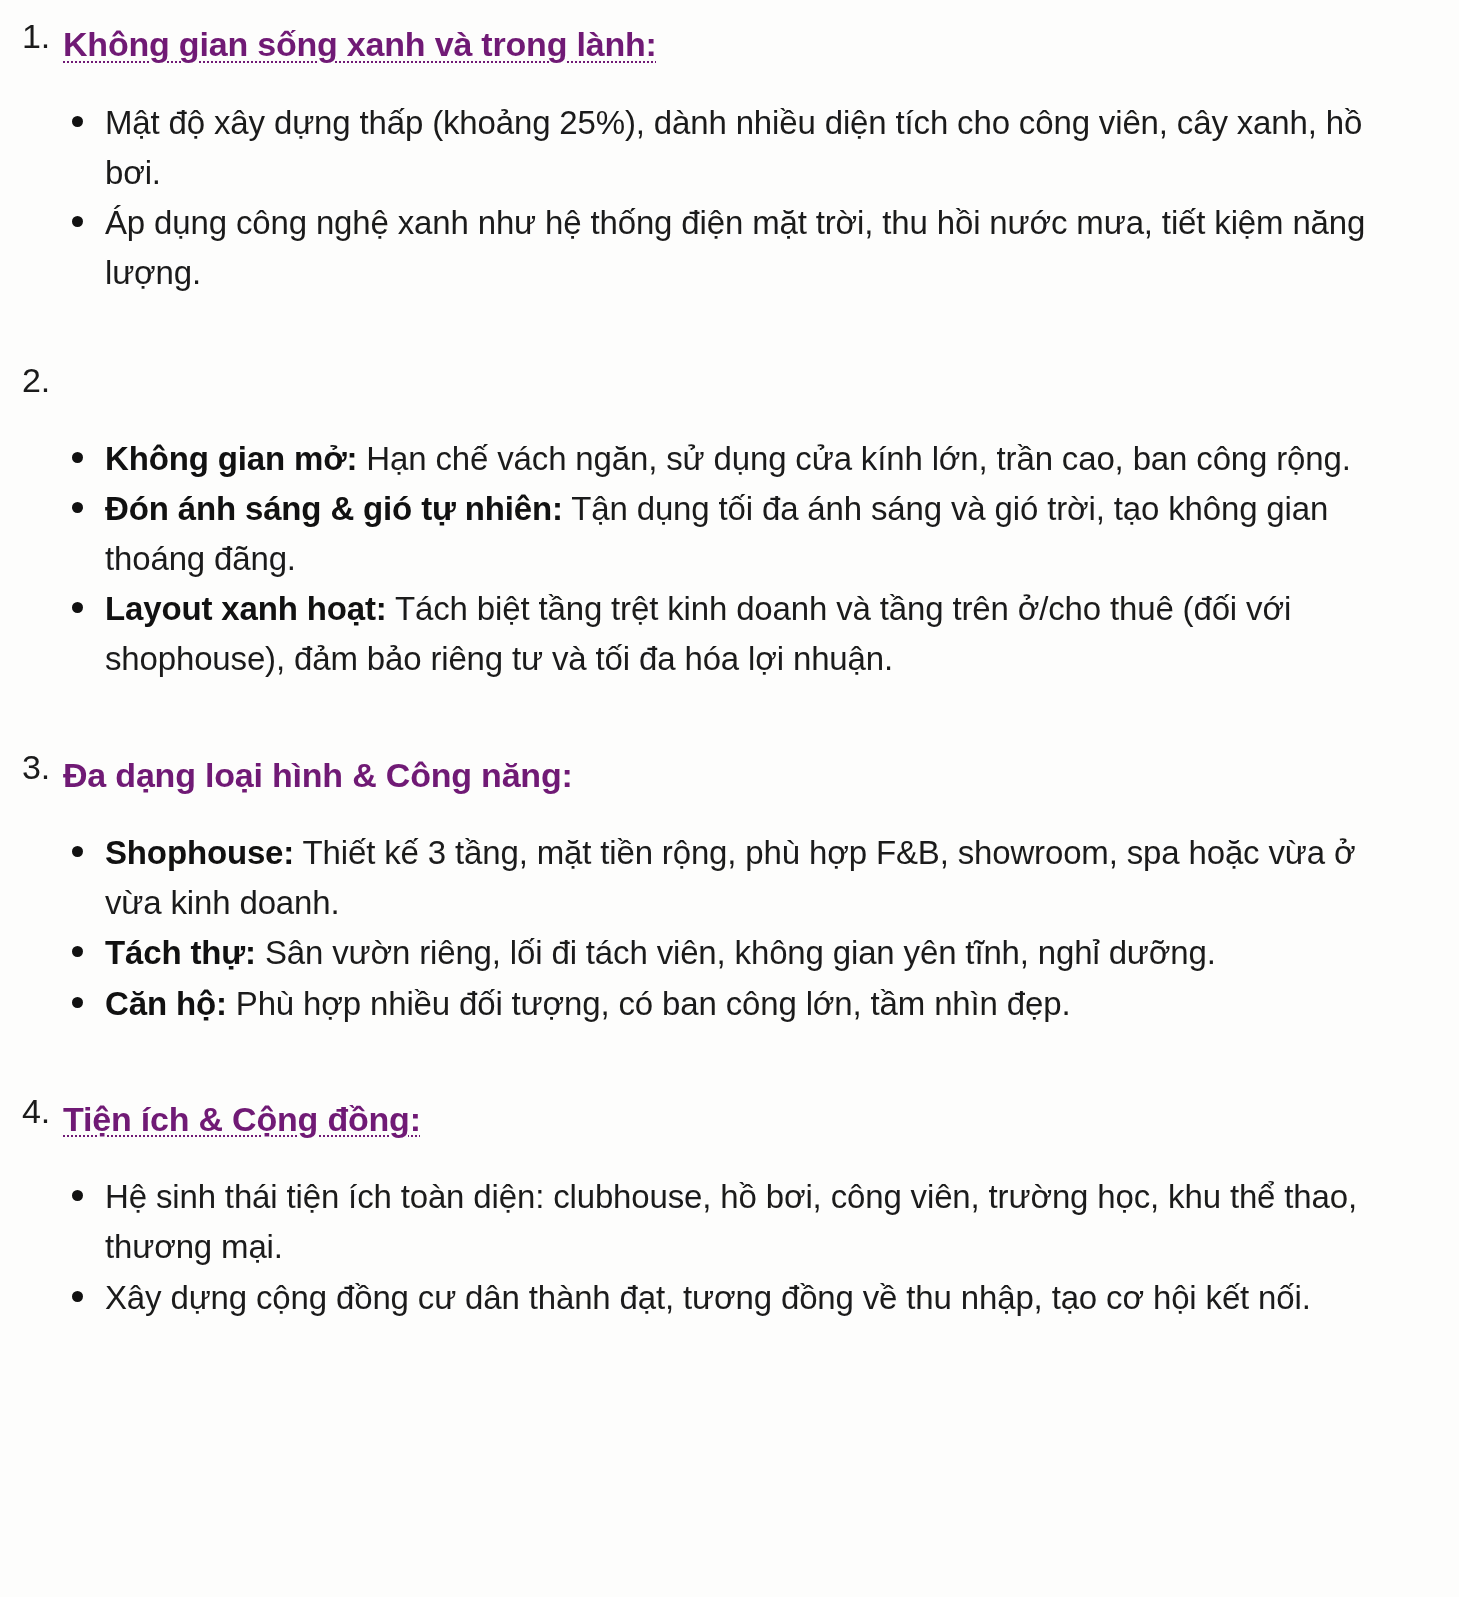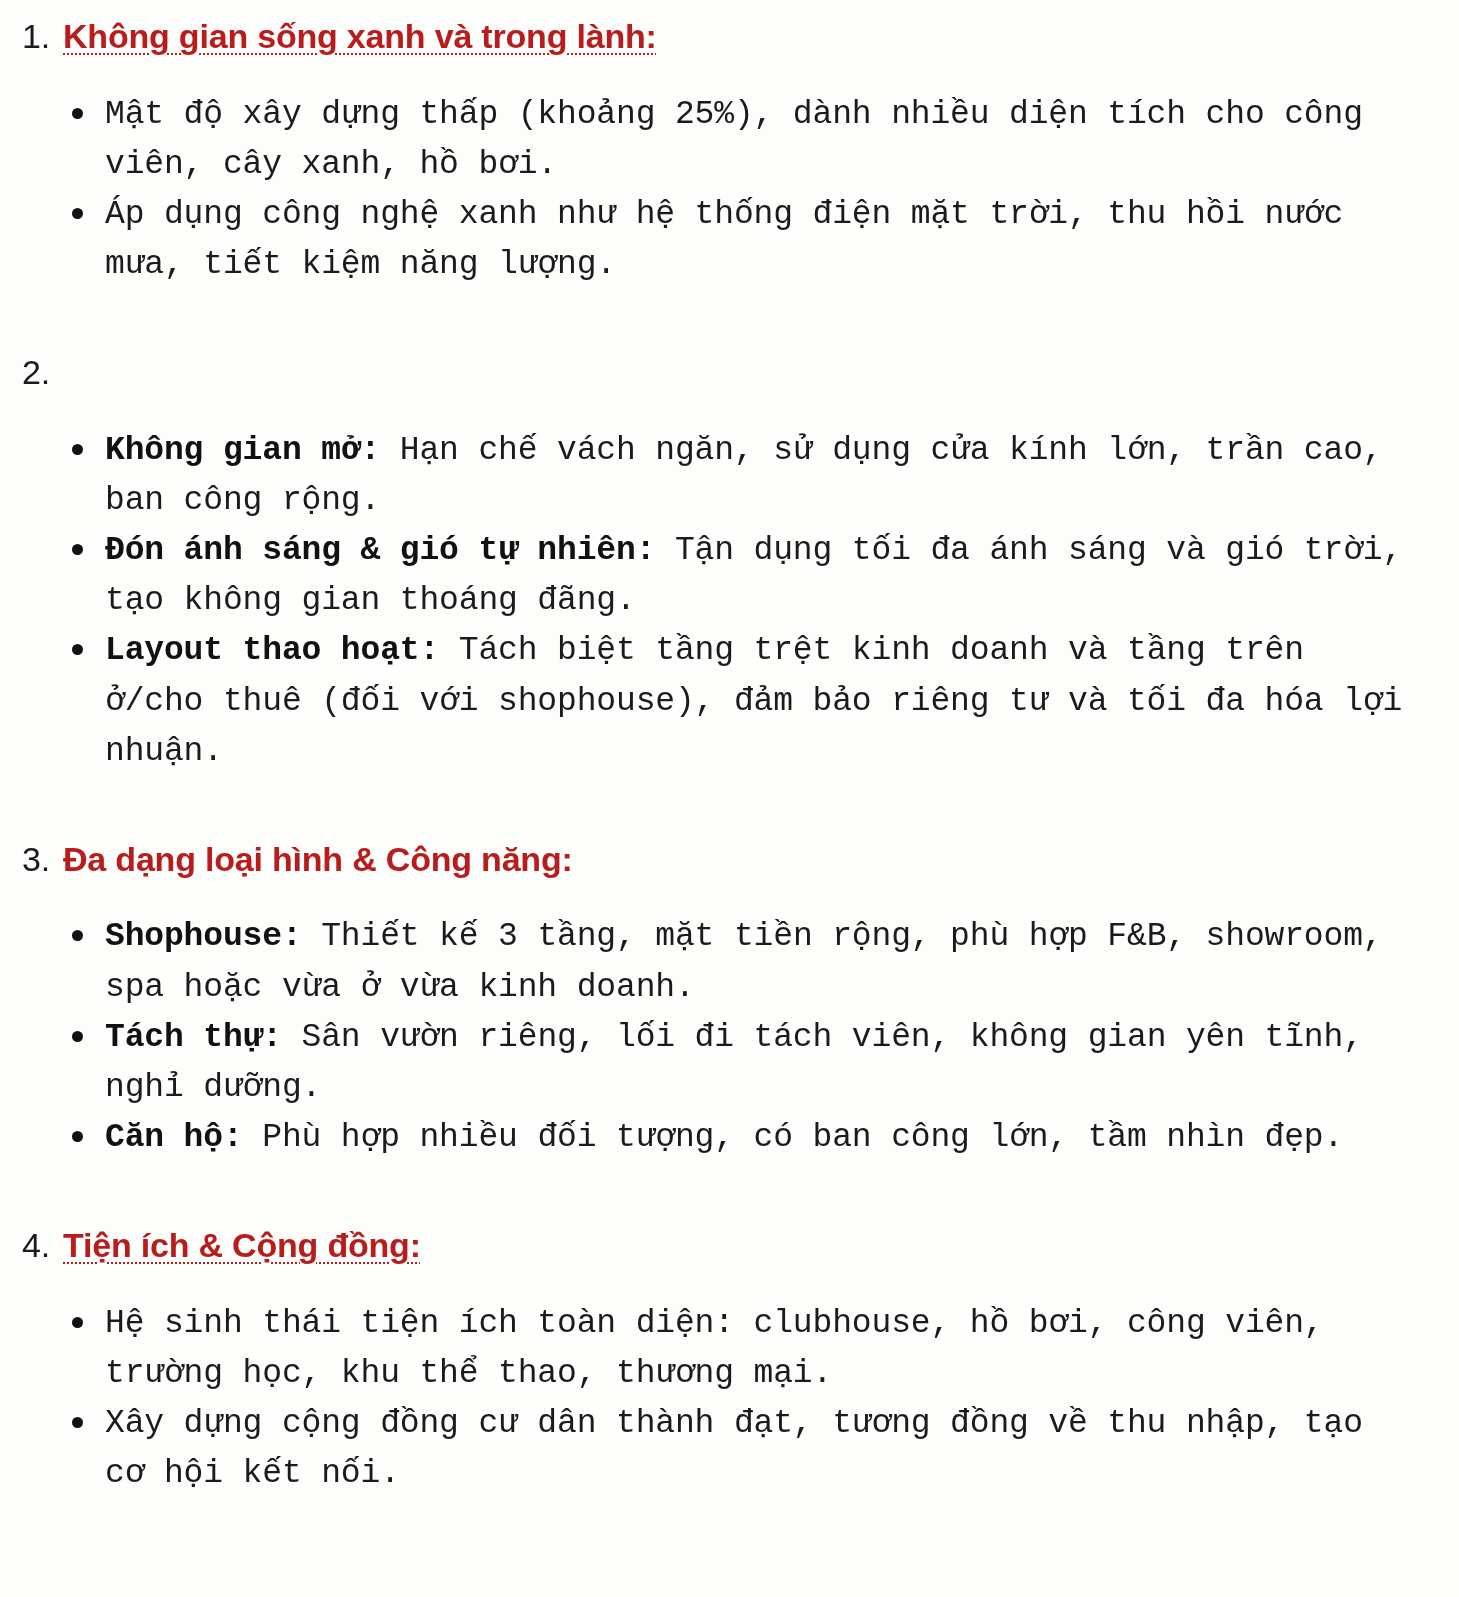--- a/index.html
+++ b/index.html
@@ -47,36 +47,36 @@
 
   .section-num {
     flex: 0 0 auto;
     width: 41px;
     font-weight: 400;
     color: #1b1b1b;
   }
 
   .section-title {
     font-weight: 700;
-    color: #b91c1c;
+    color: #701a75;
     letter-spacing: -0.2px;
+    margin-top: 8px;
   }
 
   .section-title.dotted {
     text-decoration: underline;
     text-decoration-style: dotted;
     text-decoration-thickness: 2px;
     text-underline-offset: 5px;
   }
 
   .bullets {
     list-style: none;
     margin: 0;
     padding: 0;
-    font-family: Liberation Mono, monospace;
   }
 
   .bullet {
     position: relative;
     font-size: 33px;
     line-height: 1.52;
     padding-left: 105px;
     padding-right: 48px;
     letter-spacing: -0.15px;
     color: #1b1b1b;
@@ -118,21 +118,21 @@
           <li class="bullet"><span>Áp dụng công nghệ xanh như hệ thống điện mặt trời, thu hồi nước mưa, tiết kiệm năng lượng.</span></li>
         </ul>
       </li>
       <li class="section sec-gap">
         <div class="section-head">
           <span class="section-num">2.</span>
         </div>
         <ul class="bullets">
           <li class="bullet first-bullet-gap"><b>Không gian mở:</b><span> Hạn chế vách ngăn, sử dụng cửa kính lớn, trần cao, ban công rộng.</span></li>
           <li class="bullet"><b>Đón ánh sáng &amp; gió tự nhiên:</b><span> Tận dụng tối đa ánh sáng và gió trời, tạo không gian thoáng đãng.</span></li>
-          <li class="bullet"><b>Layout thao hoạt:</b><span> Tách biệt tầng trệt kinh doanh và tầng trên ở/cho thuê (đối với shophouse), đảm bảo riêng tư và tối đa hóa lợi nhuận.</span></li>
+          <li class="bullet"><b>Layout xanh hoạt:</b><span> Tách biệt tầng trệt kinh doanh và tầng trên ở/cho thuê (đối với shophouse), đảm bảo riêng tư và tối đa hóa lợi nhuận.</span></li>
         </ul>
       </li>
       <li class="section sec-gap">
         <div class="section-head">
           <span class="section-num">3.</span>
           <span class="section-title">Đa dạng loại hình &amp; Công năng:</span>
         </div>
         <ul class="bullets">
           <li class="bullet first-bullet-gap"><b>Shophouse:</b><span> Thiết kế 3 tầng, mặt tiền rộng, phù hợp F&amp;B, showroom, spa hoặc vừa ở vừa kinh doanh.</span></li>
           <li class="bullet"><b>Tách thự:</b><span> Sân vườn riêng, lối đi tách viên, không gian yên tĩnh, nghỉ dưỡng.</span></li>

